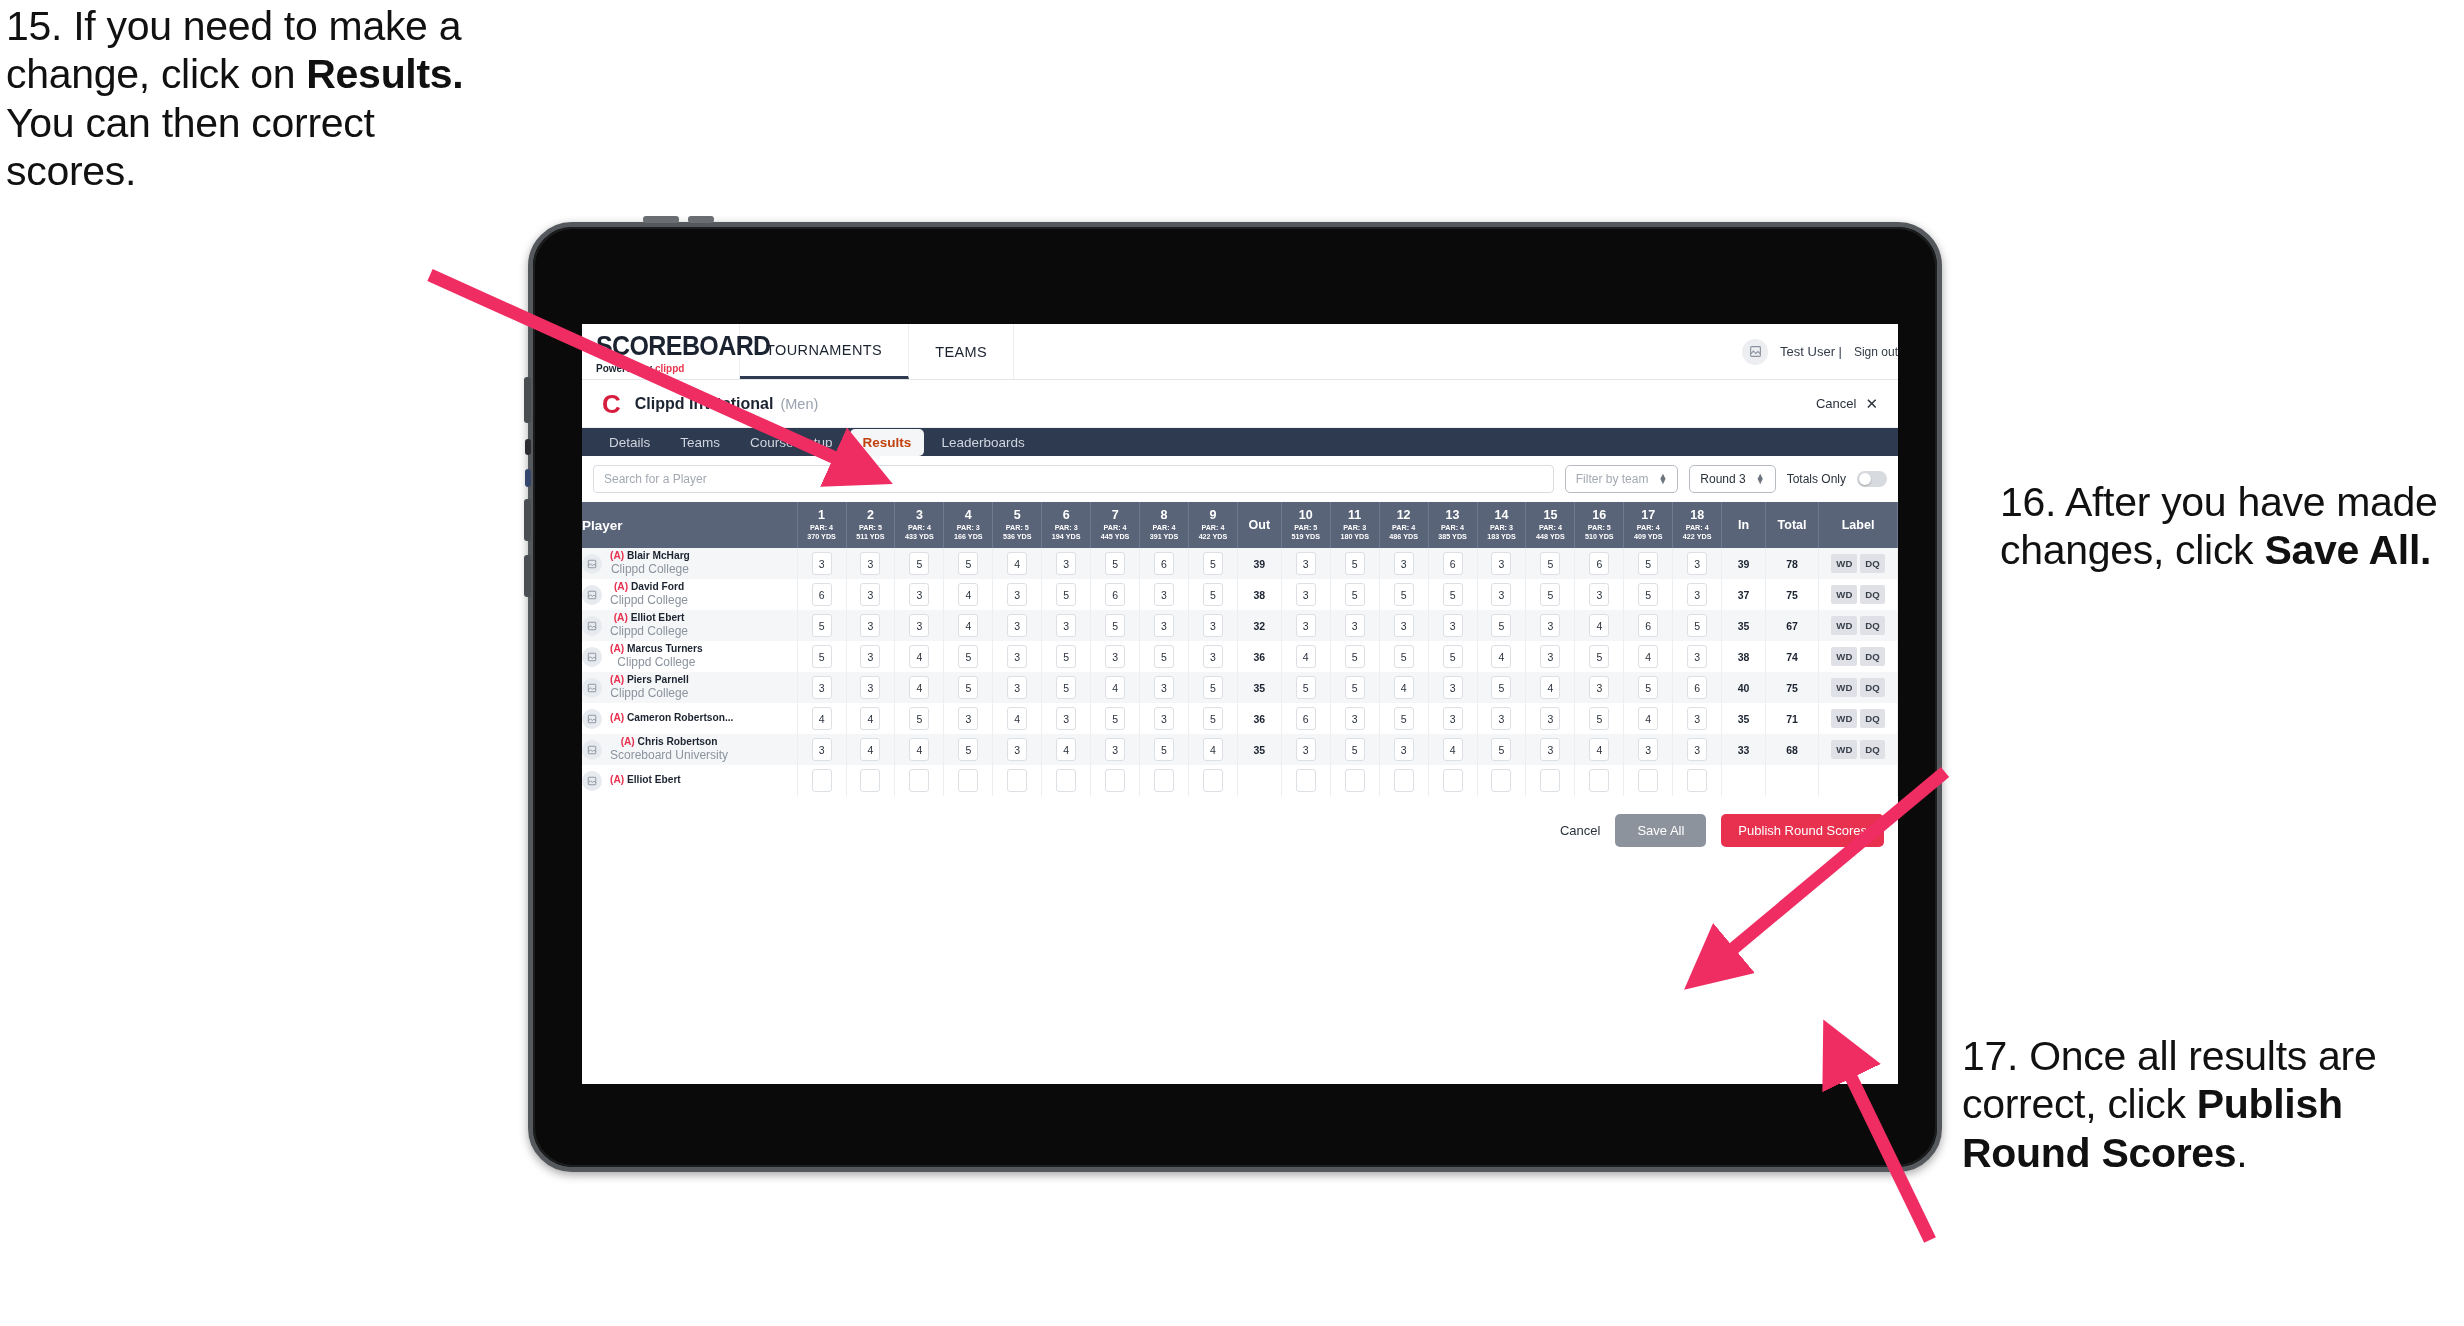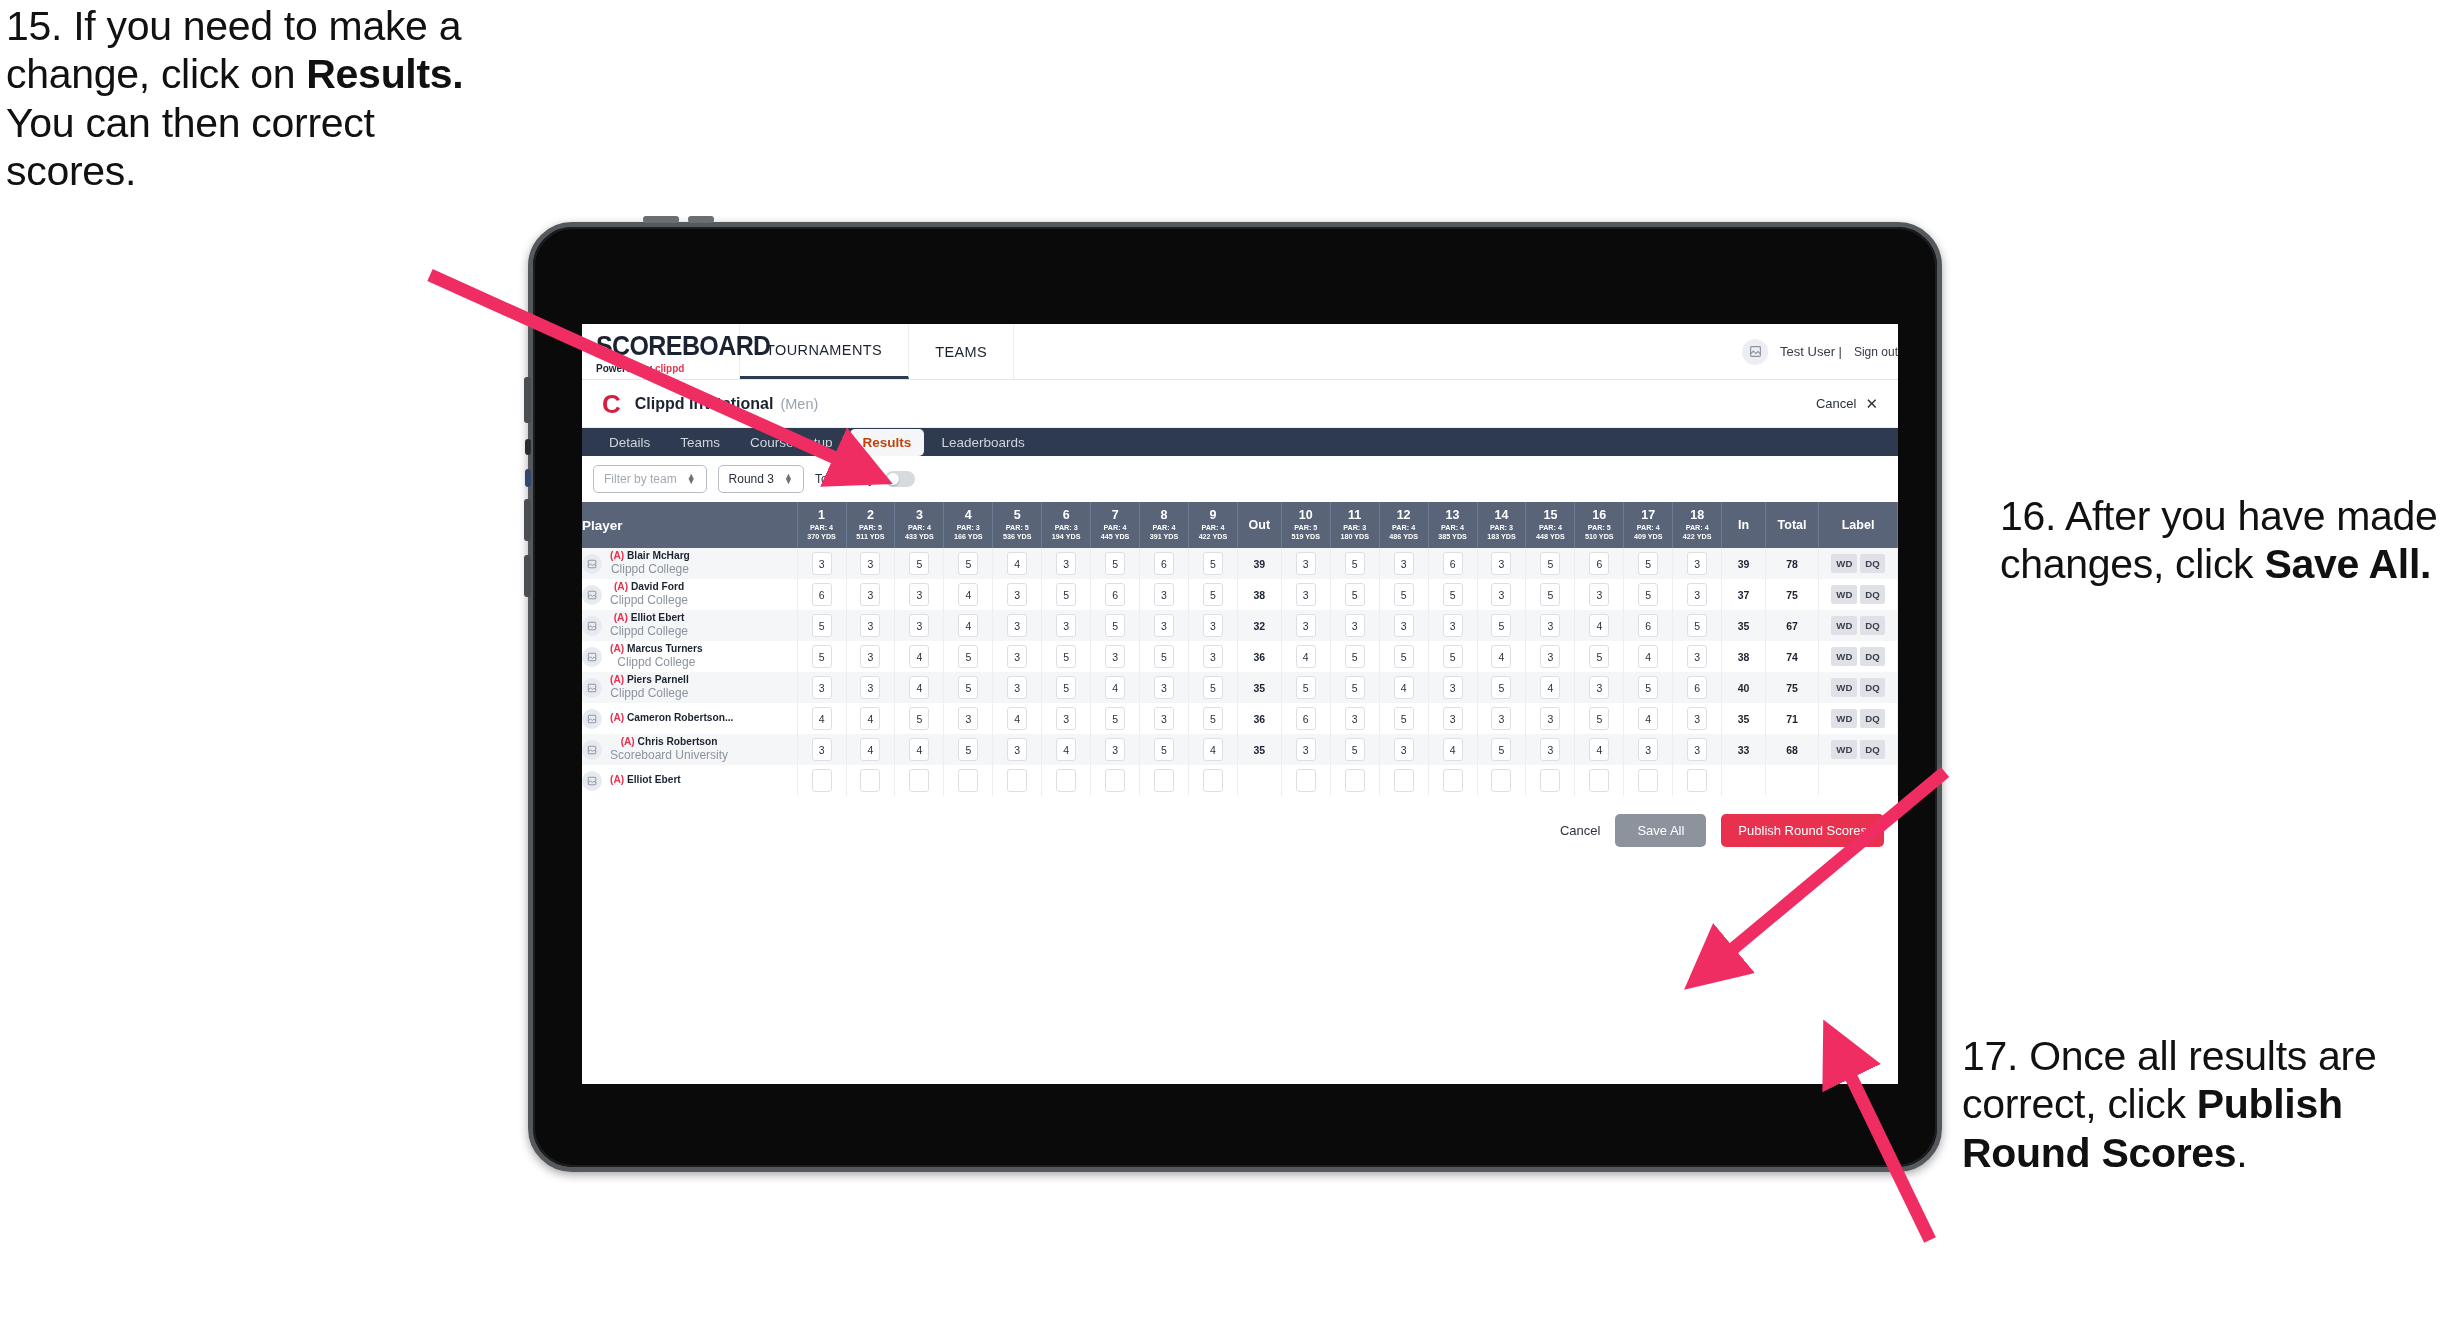--- a/index.html
+++ b/index.html
@@ -8,21 +8,21 @@
     background: #ffffff;
     font-family: "Liberation Sans", sans-serif;
     overflow: hidden;
   }
   .page { position: relative; width: 2464px; height: 1326px; background:#fff; }
 
   
   .callout { position: absolute; color:#111; font-size: 41px; line-height: 1.18; letter-spacing:-0.3px; }
   .callout b { font-weight: 700; }
   #callout-15 { left: 6px;  top: 2px;   width: 470px; }
-  #callout-16 { left: 2000px; top: 478px; width: 452px; margin-top: 14px; }
+  #callout-16 { left: 2000px; top: 478px; width: 452px; }
   #callout-17 { left: 1962px; top: 1032px; width: 500px; }
 
   
   .arrow-svg { position:absolute; left:0; top:0; width:2464px; height:1326px; pointer-events:none; }
 
   
   .tablet {
     position: absolute; left: 528px; top: 222px;
     width: 1414px; height: 950px;
     background: #0a0a0a;
@@ -211,20 +211,21 @@
 
       <div class="subtabs">
         <div class="subtab">Details</div>
         <div class="subtab">Teams</div>
         <div class="subtab">Course Setup</div>
         <div class="subtab active">Results</div>
         <div class="subtab">Leaderboards</div>
       </div>
 
       <div class="filterbar">
+        <div class="search-input">Search for a Player</div>
         <div class="sel placeholder">
           <span>Filter by team</span>
           <span class="chev">▲<br>▼</span>
         </div>
         <div class="sel">
           <span>Round 3</span>
           <span class="chev">▲<br>▼</span>
         </div>
         <div class="totals-lab">Totals Only</div>
         <div class="toggle">

